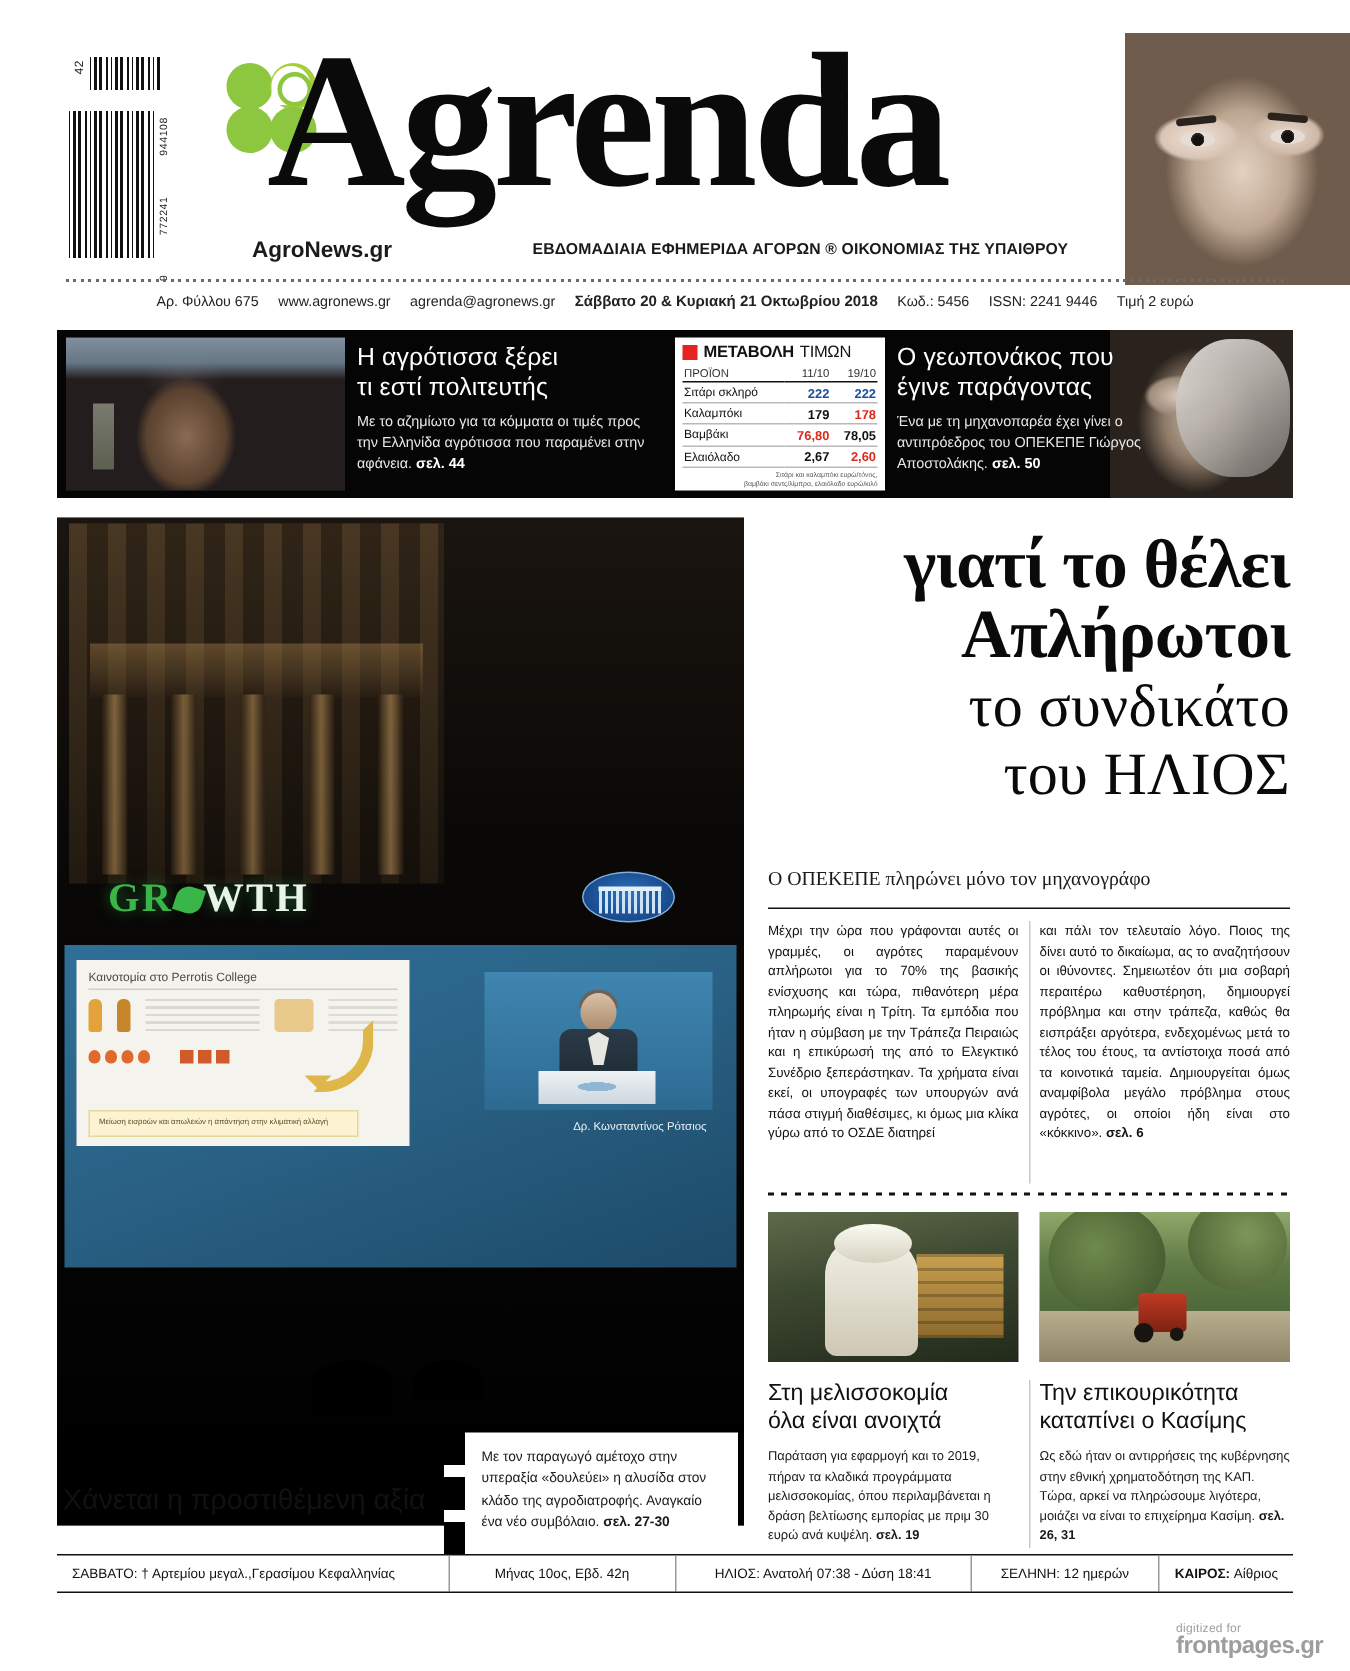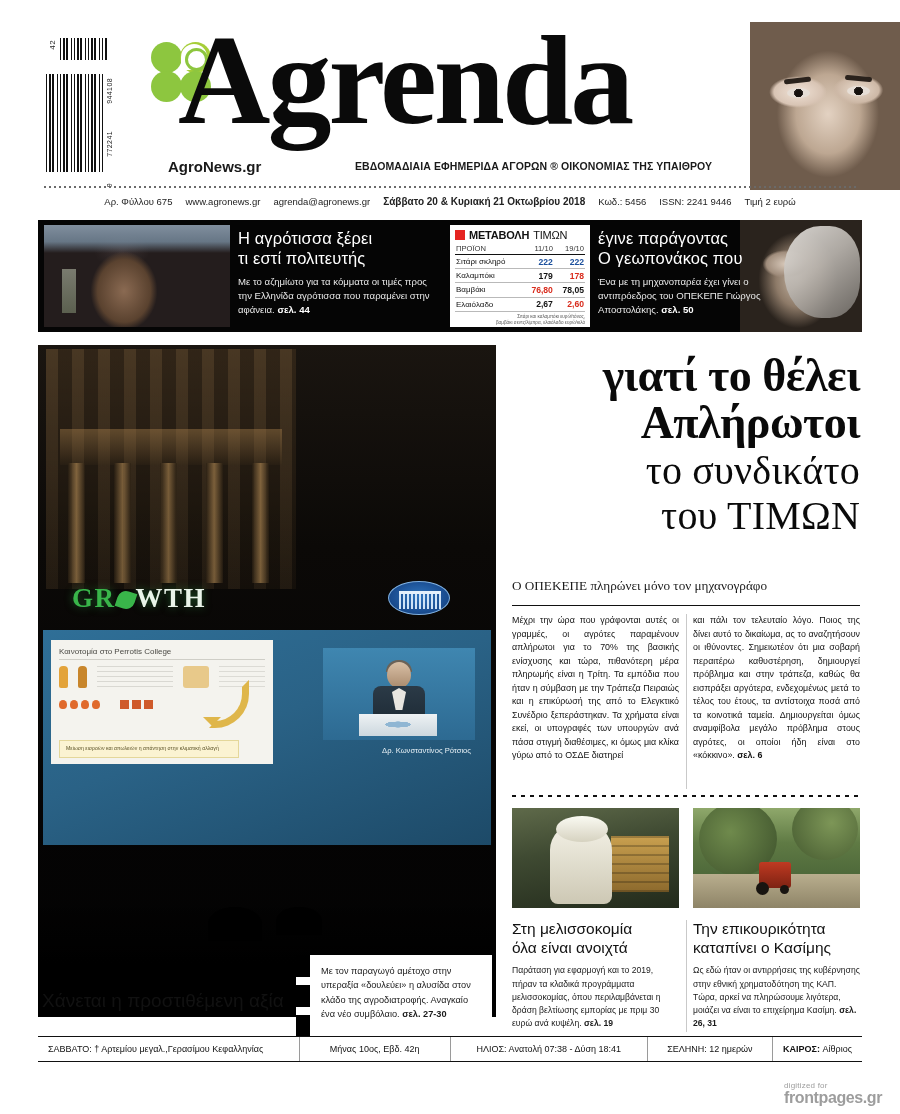--- a/index.html
+++ b/index.html
@@ -378,22 +378,22 @@
         <div>βαμβάκι σεντς/λίμπρα, ελαιόλαδο ευρώ/κιλό</div>
       </div>
     </div>
 
     <div class="ban-face">
       <div class="ban-face-img"></div>
       <div class="ban-face-hair"></div>
     </div>
 
     <div class="ban-col3">
+      <div class="ban-h">Ο γεωπονάκος που</div>
       <div class="ban-h">έγινε παράγοντας</div>
-      <div class="ban-h">Ο γεωπονάκος που</div>
       <div class="ban-p">
         <span>Ένα με τη μηχανοπαρέα έχει γίνει ο αντιπρόεδρος του ΟΠΕΚΕΠΕ Γιώργος Αποστολάκης.</span>
         <span class="sel">σελ. 50</span>
       </div>
     </div>
   </div>
 
   <div class="main-photo">
     <div class="mp-bg"></div>
     <div class="mp-arch"></div>
@@ -456,21 +456,21 @@
       <span>Με τον παραγωγό αμέτοχο στην υπεραξία «δουλεύει» η αλυσίδα στον κλάδο της αγροδιατροφής. Αναγκαίο ένα νέο συμβόλαιο.</span>
       <span class="sel">σελ. 27-30</span>
     </p>
   </div>
   <div class="lost-value">Χάνεται η προστιθέμενη αξία</div>
 
   <div class="headline">
     <div class="hl1">γιατί το θέλει</div>
     <div class="hl1">Απλήρωτοι</div>
     <div class="hl2">το συνδικάτο</div>
-    <div class="hl2">του ΤΙΜΩΝ</div>
+    <div class="hl2">του ΗΛΙΟΣ</div>
   </div>
   <div class="subhead">Ο ΟΠΕΚΕΠΕ πληρώνει μόνο τον μηχανογράφο</div>
 
   <div class="rule r-top"></div>
   <div class="cols">
     <div class="col">Μέχρι την ώρα που γράφονται αυτές οι γραμμές, οι αγρότες παραμένουν απλήρωτοι για το 70% της βασικής ενίσχυσης και τώρα, πιθανότερη μέρα πληρωμής είναι η Τρίτη. Τα εμπόδια που ήταν η σύμβαση με την Τράπεζα Πειραιώς και η επικύρωσή της από το Ελεγκτικό Συνέδριο ξεπεράστηκαν. Τα χρήματα είναι εκεί, οι υπογραφές των υπουργών ανά πάσα στιγμή διαθέσιμες, κι όμως μια κλίκα γύρω από το ΟΣΔΕ διατηρεί</div>
     <div class="col">
       <span>και πάλι τον τελευταίο λόγο. Ποιος της δίνει αυτό το δικαίωμα, ας το αναζητήσουν οι ιθύνοντες. Σημειωτέον ότι μια σοβαρή περαιτέρω καθυστέρηση, δημιουργεί πρόβλημα και στην τράπεζα, καθώς θα εισπράξει αργότερα, ενδεχομένως μετά το τέλος του έτους, τα αντίστοιχα ποσά από τα κοινοτικά ταμεία. Δημιουργείται όμως αναμφίβολα μεγάλο πρόβλημα στους αγρότες, οι οποίοι ήδη είναι στο «κόκκινο».</span>
       <span class="sel">σελ. 6</span>
     </div>

